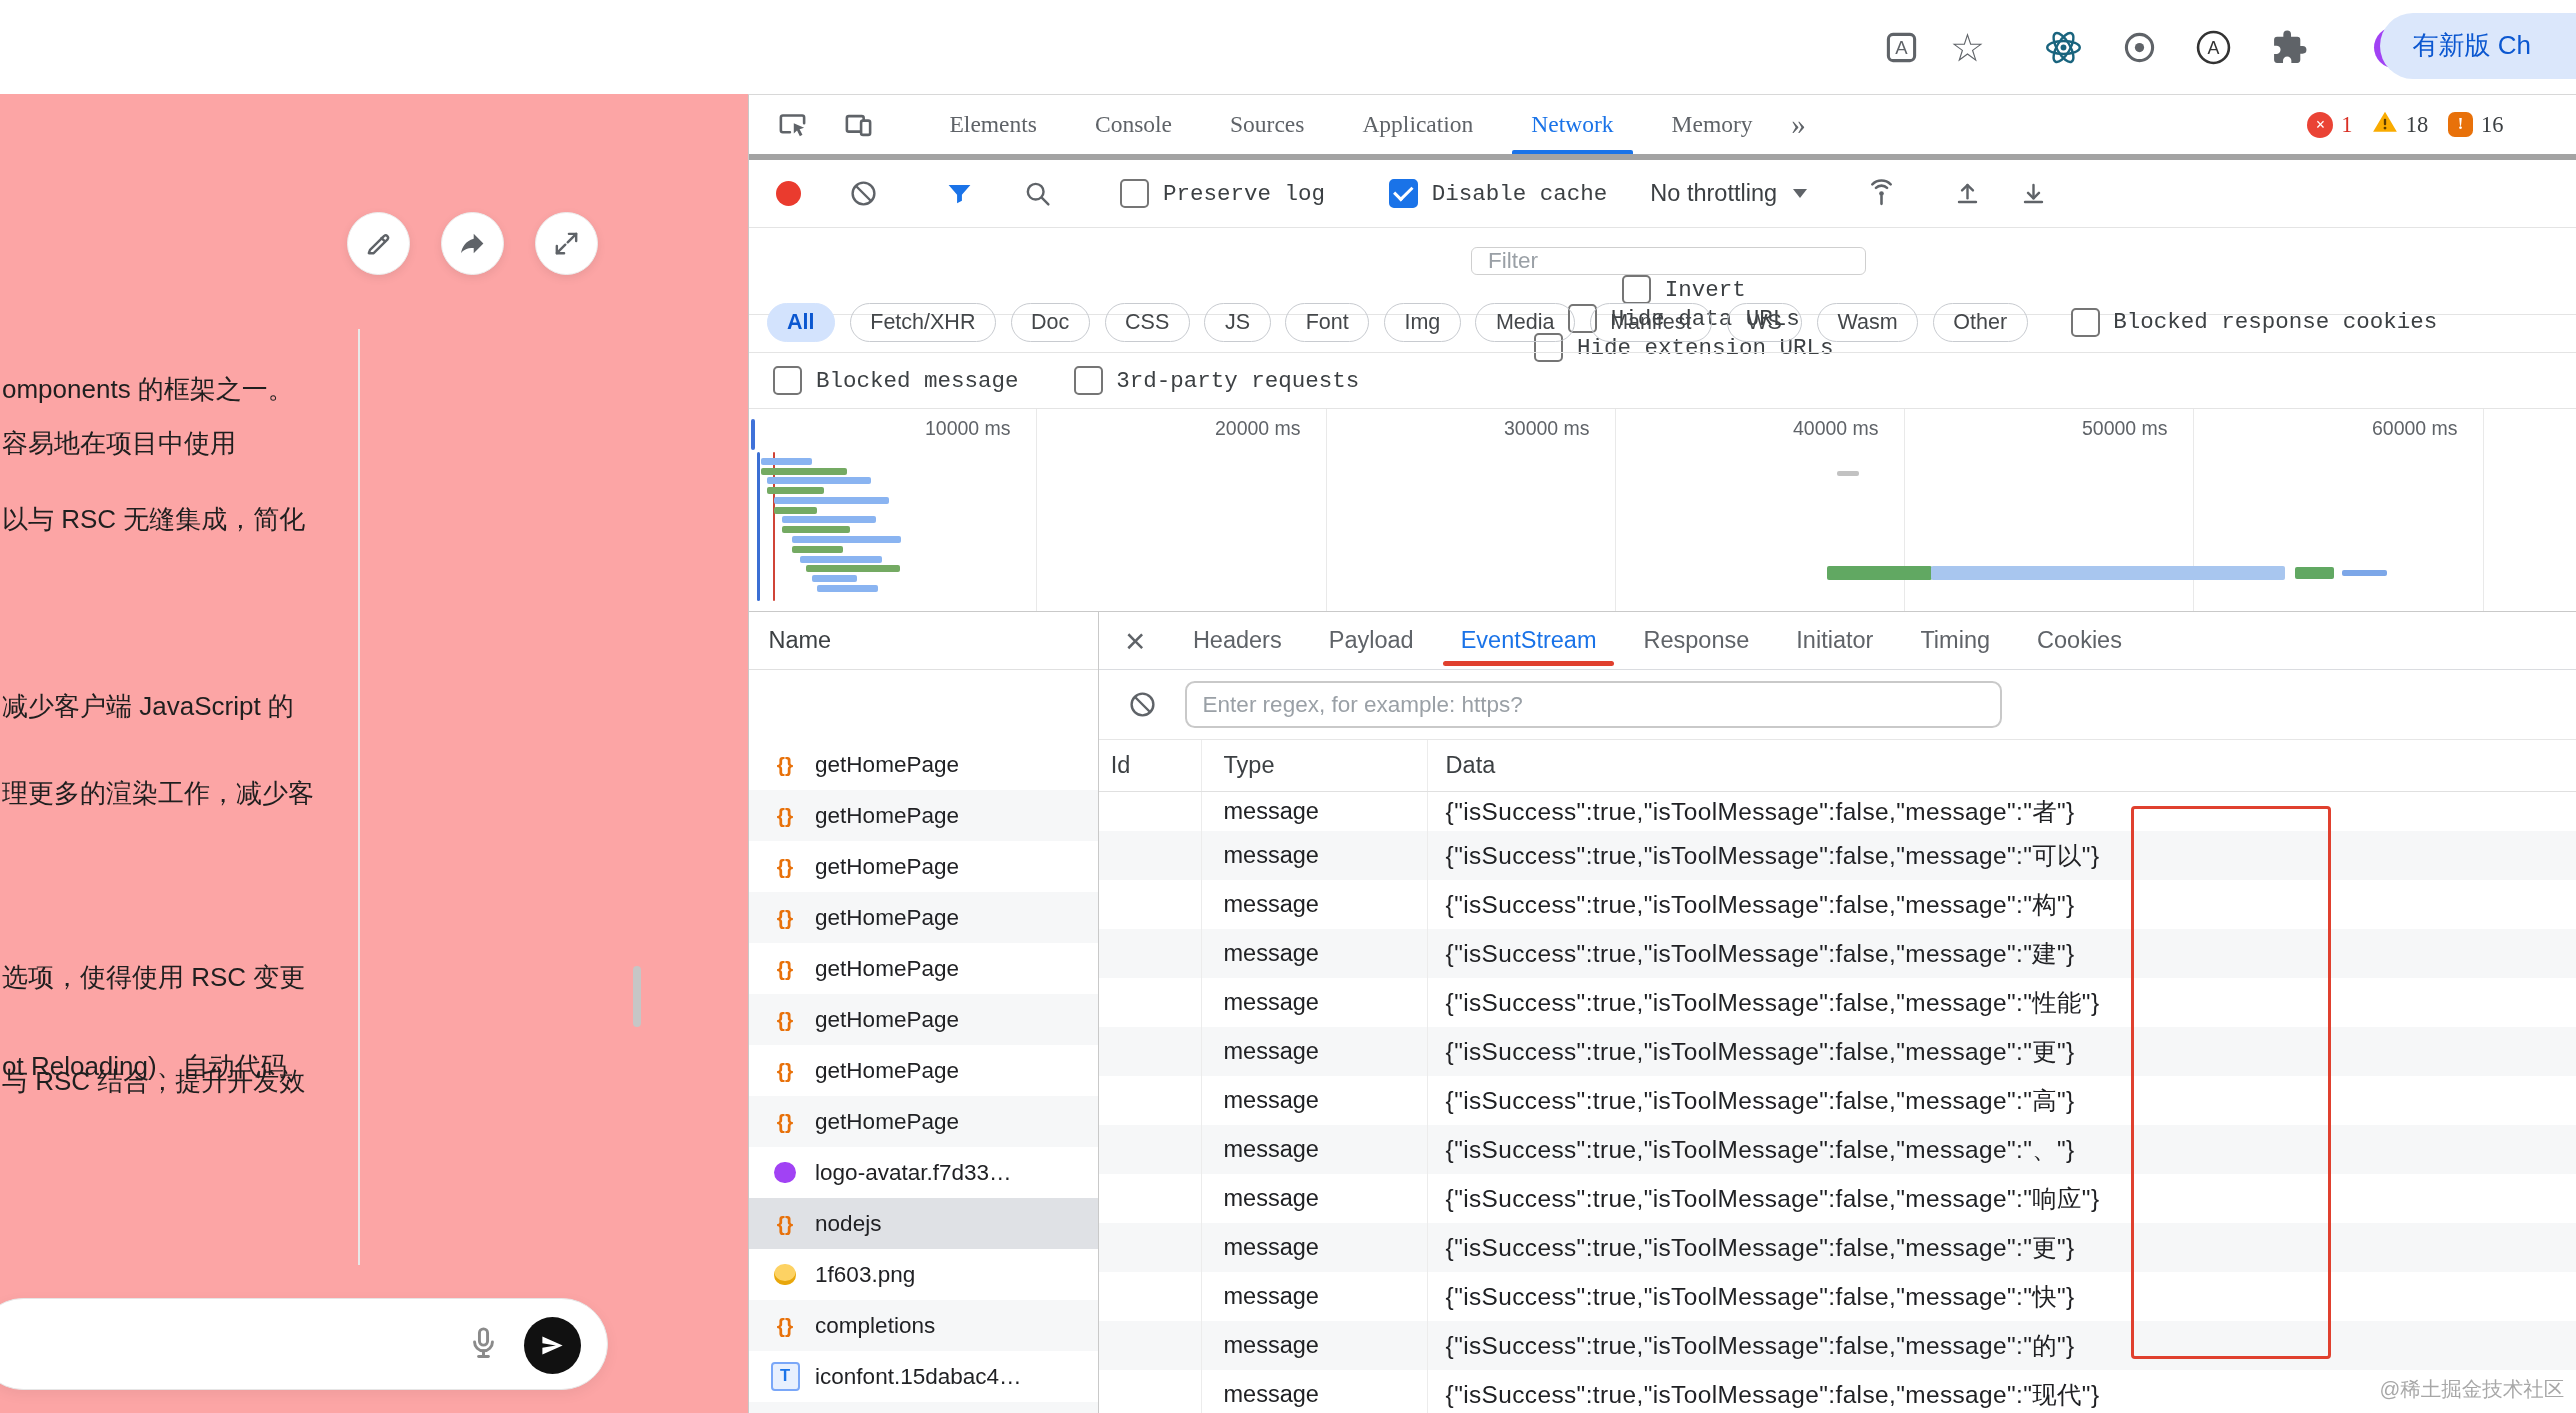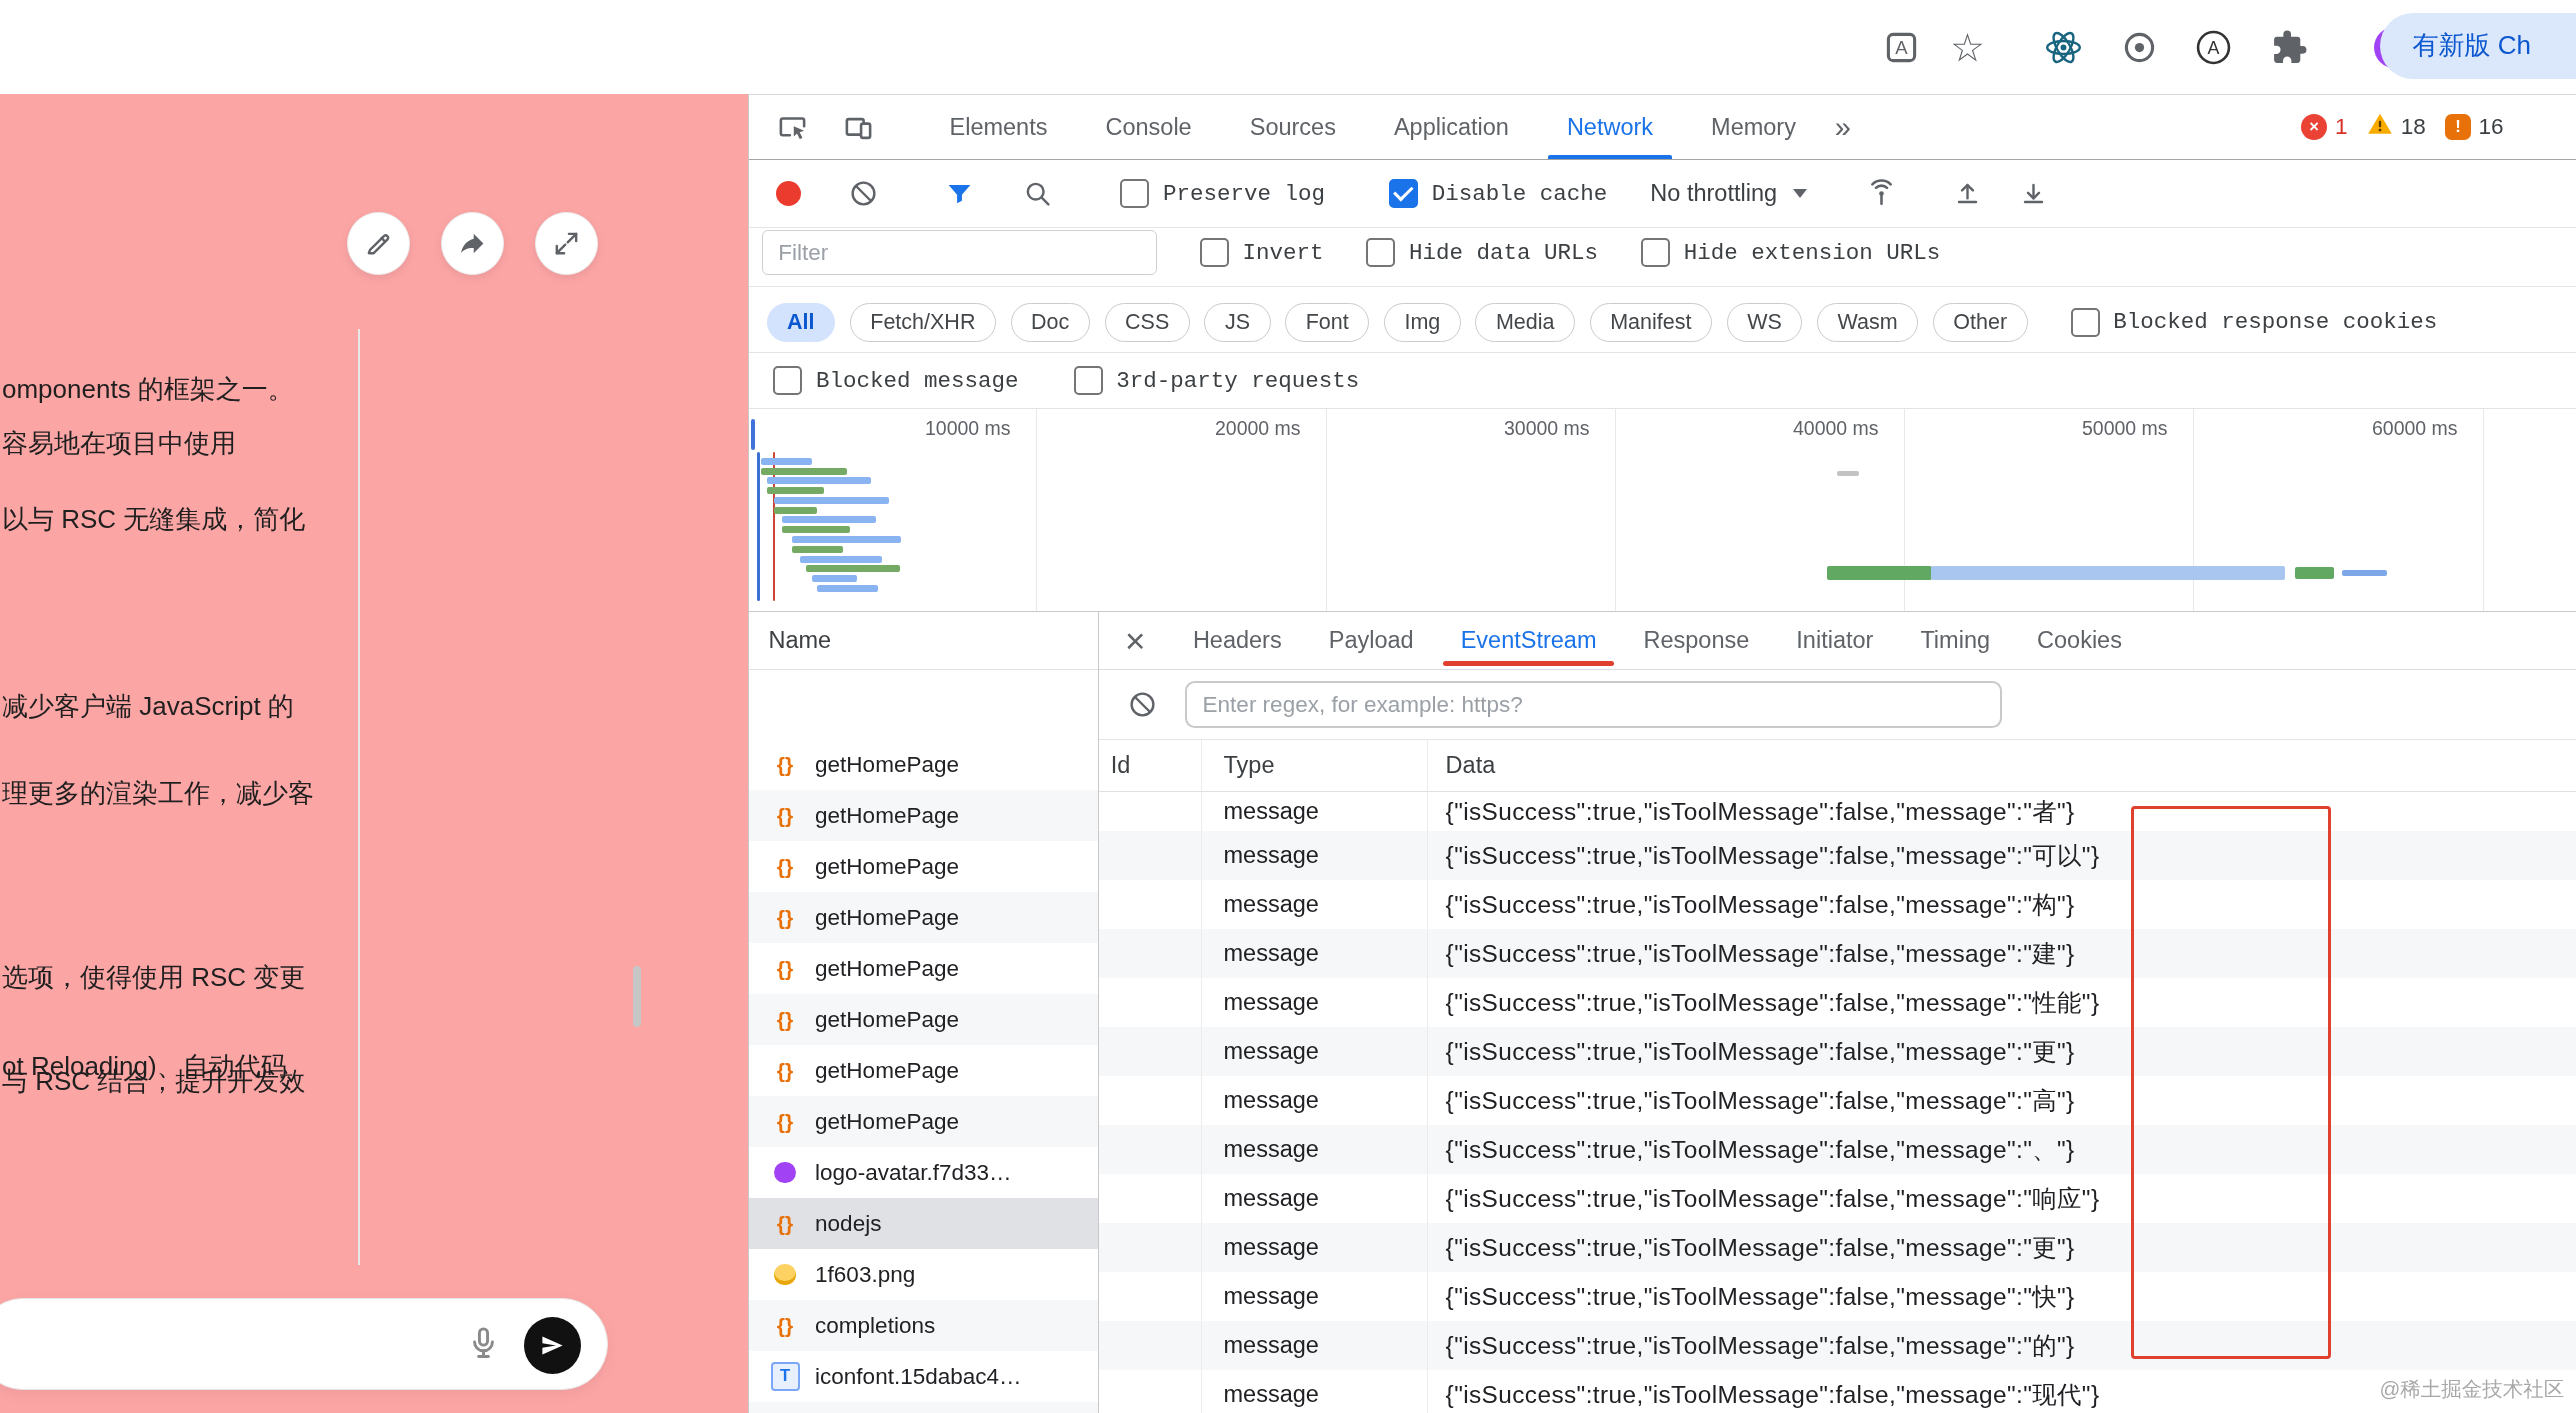--- a/index.html
+++ b/index.html
@@ -29,23 +29,23 @@
   .chatbox{position:absolute;left:-23.5px;top:1204px;width:631px;height:92px;border:1.5px solid #e6e6e6;border-radius:46px;background:#fff;box-shadow:0 3.9px 13.7px rgba(0,0,0,.06);}
   .chat-input{position:absolute;left:39px;top:9.8px;width:391px;height:68px;border:none;outline:none;font-size:25.4px;background:transparent;}
   .mic{position:absolute;right:104px;top:25.4px;}
   .send{position:absolute;right:25.4px;top:17.6px;width:57px;height:57px;border-radius:50%;background:#111;border:none;display:flex;align-items:center;justify-content:center;cursor:pointer;}
 
   .watermark{position:absolute;right:11.7px;bottom:9.8px;font-size:20.5px;color:rgba(60,60,60,.45);z-index:9;}
 
   
   .devtools{position:absolute;left:748px;top:94px;width:1828px;height:1319px;background:#fff;border-left:1px solid #c8c8c8;border-top:1px solid #d8d8d8;overflow:hidden;font-size:22.5px;color:#202124;}
   .row{position:absolute;left:0;right:0;display:flex;align-items:center;}
-  .r-tabs{top:0;height:65px;border-bottom:1px solid #a3a3a3;}
+  .r-tabs{top:0;height:65px;border-bottom:6px solid #a3a3a3;font-family:Liberation Serif, serif;}
   .r-actions{top:65px;height:68px;border-bottom:1px solid #e4e4e4;}
-  .r-filter{top:124px;height:68px;border-bottom:1px solid #e4e4e4;}
+  .r-filter{top:152px;height:68px;border-bottom:1px solid #e4e4e4;flex-direction:column;}
   .r-chips{top:197px;height:61px;border-bottom:1px solid #e4e4e4;padding-left:17.6px;}
   .r-blocked{top:258px;height:56px;border-bottom:1px solid #e4e4e4;}
   .r-overview{top:314px;height:203px;border-bottom:1px solid #c9c9c9;display:block;overflow:hidden;}
   .r-main{top:517px;bottom:0;display:flex;align-items:stretch;}
 
   .ticon{display:flex;align-items:center;justify-content:center;width:39px;height:39px;color:#5f6368;flex:none;}
   .r-tabs .ticon:first-child{margin-left:23.5px;}
   .r-tabs .ticon+.ticon{margin-left:27px;}
   .dtabs{display:flex;height:100%;margin-left:43px;}
   .dtab{padding:0 29px;height:100%;display:flex;align-items:center;font-size:23.5px;color:#5f6368;position:relative;cursor:pointer;white-space:nowrap;}

